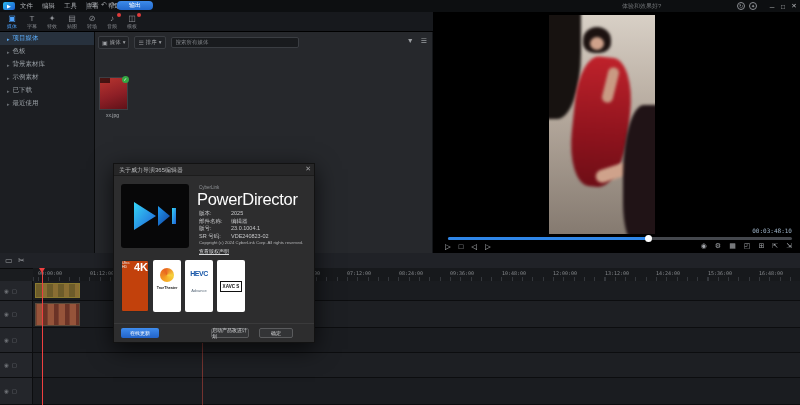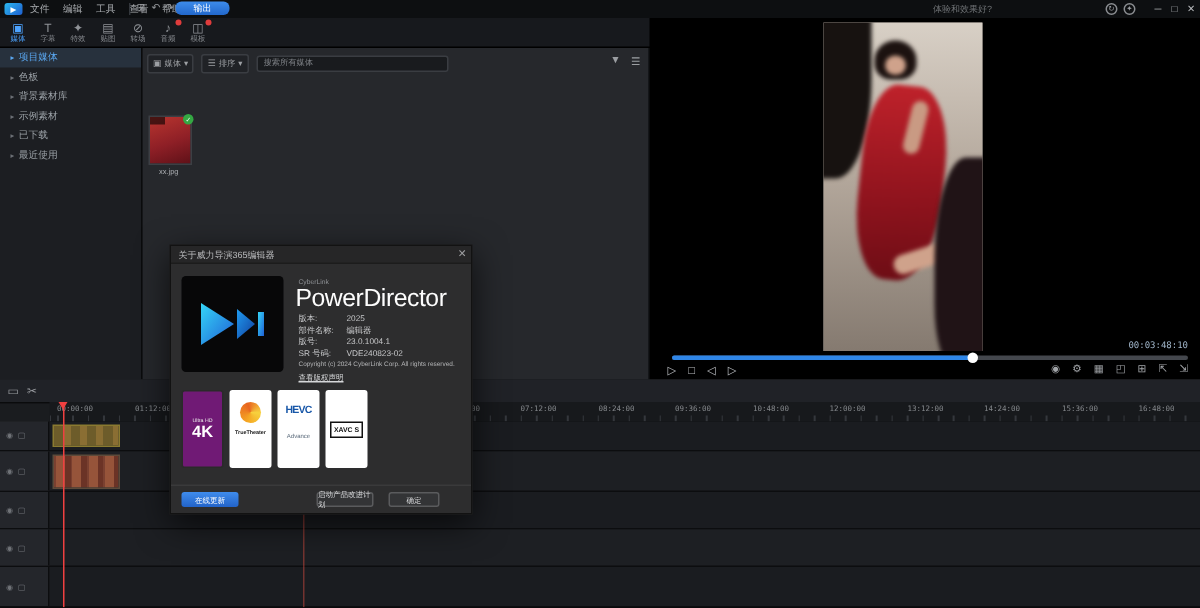--- a/index.html
+++ b/index.html
@@ -106,21 +106,21 @@
   .dlg-logo{position:absolute;left:7px;top:20px;width:68px;height:64px;background:#070708;border-radius:3px;
             display:flex;align-items:center;justify-content:center;}
   .brand-small{position:absolute;left:85px;top:21px;font-size:4.5px;color:#8f9296;}
   .brand-big{position:absolute;left:83px;top:26px;font-size:16.5px;color:#fdfdfd;letter-spacing:-.3px;}
   .dlg-info{position:absolute;left:85px;top:46px;font-size:5.5px;line-height:7.5px;color:#c6c7c9;}
   .dlg-info .lbl{display:inline-block;width:32px;}
   .dlg-copy{position:absolute;left:85px;top:76px;font-size:4.3px;color:#b4b5b7;white-space:nowrap;}
   .dlg-link{position:absolute;left:85px;top:84px;font-size:5px;color:#d6d7d9;text-decoration:underline;}
   .badges{position:absolute;left:7px;top:96px;display:flex;gap:4px;}
   .badge{width:28px;height:52px;border-radius:2px;background:#fff;position:relative;overflow:hidden;}
-  .badge.b4k{background:#701a75;display:flex;flex-direction:column;align-items:center;justify-content:center;border:1px solid #2a2a2a;box-sizing:border-box;}
+  .badge.b4k{background:#c2410c;display:flex;flex-direction:row;justify-content:center;border:1px solid #2a2a2a;box-sizing:border-box;}
   .b4k .u{font-size:3.5px;color:#e8e8e8;}
   .b4k .k{font-size:11px;font-weight:bold;color:#fff;}
   .btt .fan{position:absolute;left:7px;top:8px;width:14px;height:14px;border-radius:50%;
             background:conic-gradient(from 200deg,#f5a623,#e8641f 40%,#f7d23e 70%,#f5a623);}
   .btt .t{position:absolute;left:0;right:0;top:26px;text-align:center;font-size:3.6px;font-weight:bold;color:#222;}
   .bhevc .h{position:absolute;left:0;right:0;top:10px;text-align:center;font-size:7px;font-weight:bold;color:#1857a8;letter-spacing:-.5px;}
   .bhevc .a{position:absolute;left:0;right:0;top:28px;text-align:center;font-size:4px;color:#5a6a7a;}
   .bxavc{display:flex;align-items:center;justify-content:center;}
   .bxavc .inner{border:1px solid #111;padding:2px 2px;font-size:4.6px;font-weight:bold;color:#111;}
   .dlg-footer{position:absolute;left:0;bottom:0;width:200px;height:18px;border-top:1px solid #3a3a3b;}

